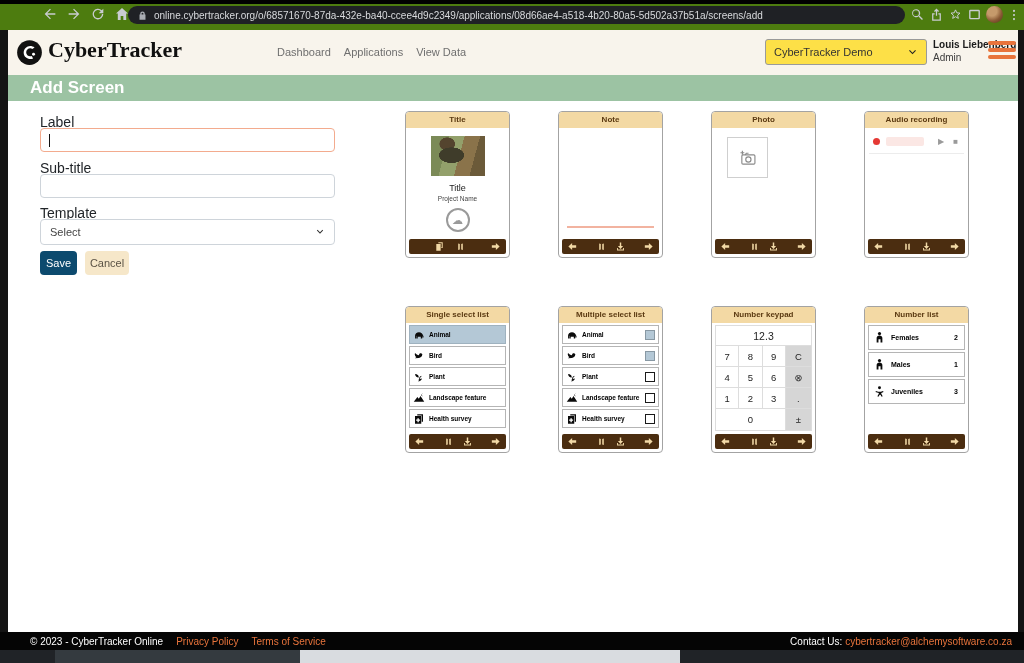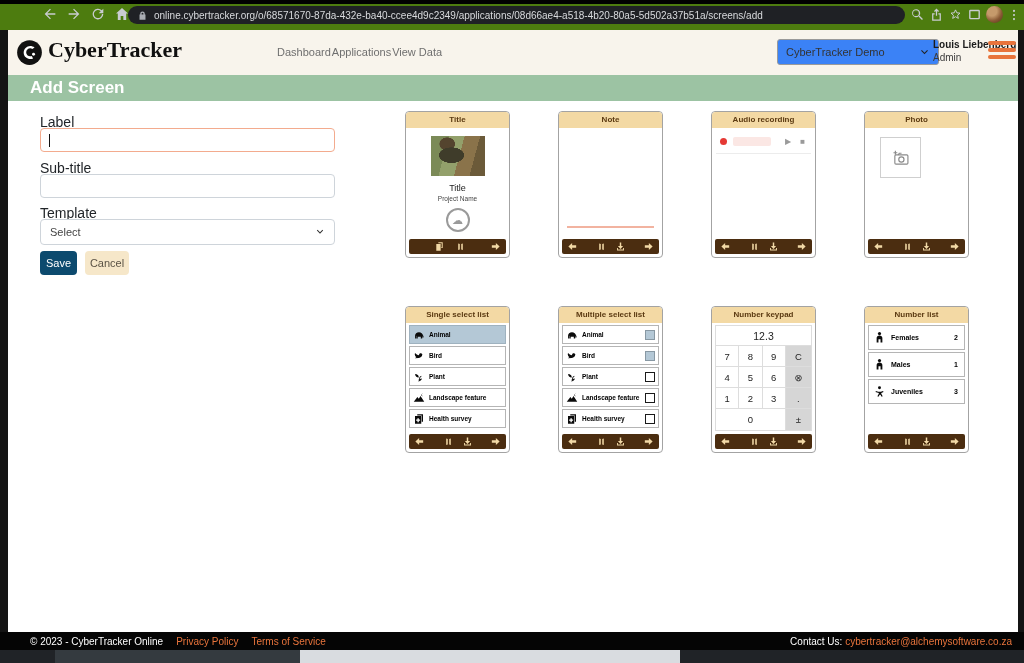--- a/index.html
+++ b/index.html
@@ -23,25 +23,25 @@
   
   .edge-l{position:absolute;left:0;top:30px;width:8px;height:620px;background:#141414;}
   .edge-r{position:absolute;left:1018px;top:30px;width:6px;height:620px;background:#141414;}
 
   
   .site-header{position:absolute;left:8px;top:30px;width:1010px;height:45px;background:#f8f4ec;}
   .logo{position:absolute;left:8px;top:9px;width:27px;height:27px;}
   .logo svg{width:100%;height:100%;display:block;}
   .brand{position:absolute;left:40px;top:7px;font-family:"Liberation Serif",serif;
          font-size:22px;font-weight:700;color:#101010;}
-  .main-nav{position:absolute;left:269px;top:16px;display:flex;gap:1px;}
+  .main-nav{position:absolute;left:269px;top:16px;display:flex;gap:13px;}
   .main-nav span{font-size:11px;color:#6f6f6f;cursor:pointer;}
-  .org-select{position:absolute;left:757px;top:9px;width:162px;height:26px;background:#3b82f6;
+  .org-select{position:absolute;left:757px;top:9px;width:162px;height:26px;background:#fde047;
               border:1px solid #9a9a9a;border-radius:3px;display:flex;align-items:center;
-              padding:0 8px;font-size:11px;color:#333;margin-left:12px;}
+              padding:0 8px;font-size:11px;color:#333;}
   .org-select .chev{margin-left:auto;width:11px;height:11px;color:#222;}
   .chev svg{width:100%;height:100%;display:block;}
   .user-block{position:absolute;left:925px;top:8px;line-height:13px;}
   .user-name{font-size:10px;font-weight:700;color:#1b1b1b;}
   .user-role{font-size:10px;color:#3c3c3c;}
   .hamburger{position:absolute;left:980px;top:11px;width:28px;cursor:pointer;}
   .hamburger div{height:4px;border-radius:2px;background:#e8743c;margin-bottom:3px;}
 
   
   .banner{position:absolute;left:8px;top:75px;width:1010px;height:26px;background:#9cc3a3;
@@ -339,69 +339,69 @@
               </span>
             </span>
             <span class="ic ic">
               <svg viewBox="0 0 24 24">
                 <path d="M4 9.2h8.8V4.5L21 12l-8.2 7.5v-4.7H4z"></path>
               </svg>
             </span>
           </div>
         </div>
         <div class="card">
-          <div class="chead">Audio recording</div>
-          <div class="cbody">
-            <div class="arow">
-              <span class="adot"></span>
-              <span class="abar"></span>
-              <span class="aplay">▶</span>
-              <span class="astop">■</span>
-            </div>
-            <div class="adiv"></div>
-          </div>
-          <div class="cfoot">
-            <span class="ic ic">
-              <svg viewBox="0 0 24 24">
-                <path d="M20 9.2h-8.8V4.5L3 12l8.2 7.5v-4.7H20z"></path>
-              </svg>
-            </span>
-            <span class="grp">
-              <span class="ic ic">
-                <svg viewBox="0 0 24 24">
-                  <path d="M7 5.2l3.4 1.2v12.2L7 19.8zM17 5.2l-3.4 1.2v12.2l3.4 1.2z"></path>
-                </svg>
-              </span>
-              <span class="ic ic">
-                <svg viewBox="0 0 24 24">
-                  <path d="M10.4 3.5h3.2v7.2h4.1L12 17.2l-5.7-6.5h4.1z"></path>
-                  <path d="M4.5 15.5h2v3.2h11v-3.2h2v5.2h-15z"></path>
-                </svg>
-              </span>
-            </span>
-            <span class="ic ic">
-              <svg viewBox="0 0 24 24">
-                <path d="M4 9.2h8.8V4.5L21 12l-8.2 7.5v-4.7H4z"></path>
-              </svg>
-            </span>
-          </div>
-        </div>
-        <div class="card">
           <div class="chead">Photo</div>
           <div class="cbody">
             <div class="pbox">
               <svg viewBox="0 0 26 22">
                 <g style="fill:none;stroke:#8a8a8a;stroke-width:1.5">
                   <rect x="5" y="7" width="17" height="12" rx="1.5"></rect>
                   <circle cx="13.5" cy="13" r="3.4"></circle>
                   <path d="M9.5 7l1.2-2.2h3"></path>
                   <path d="M3.2 4.2h5M5.7 1.7v5"></path>
                 </g>
               </svg>
             </div>
+          </div>
+          <div class="cfoot">
+            <span class="ic ic">
+              <svg viewBox="0 0 24 24">
+                <path d="M20 9.2h-8.8V4.5L3 12l8.2 7.5v-4.7H20z"></path>
+              </svg>
+            </span>
+            <span class="grp">
+              <span class="ic ic">
+                <svg viewBox="0 0 24 24">
+                  <path d="M7 5.2l3.4 1.2v12.2L7 19.8zM17 5.2l-3.4 1.2v12.2l3.4 1.2z"></path>
+                </svg>
+              </span>
+              <span class="ic ic">
+                <svg viewBox="0 0 24 24">
+                  <path d="M10.4 3.5h3.2v7.2h4.1L12 17.2l-5.7-6.5h4.1z"></path>
+                  <path d="M4.5 15.5h2v3.2h11v-3.2h2v5.2h-15z"></path>
+                </svg>
+              </span>
+            </span>
+            <span class="ic ic">
+              <svg viewBox="0 0 24 24">
+                <path d="M4 9.2h8.8V4.5L21 12l-8.2 7.5v-4.7H4z"></path>
+              </svg>
+            </span>
+          </div>
+        </div>
+        <div class="card">
+          <div class="chead">Audio recording</div>
+          <div class="cbody">
+            <div class="arow">
+              <span class="adot"></span>
+              <span class="abar"></span>
+              <span class="aplay">▶</span>
+              <span class="astop">■</span>
+            </div>
+            <div class="adiv"></div>
           </div>
           <div class="cfoot">
             <span class="ic ic">
               <svg viewBox="0 0 24 24">
                 <path d="M20 9.2h-8.8V4.5L3 12l8.2 7.5v-4.7H20z"></path>
               </svg>
             </span>
             <span class="grp">
               <span class="ic ic">
                 <svg viewBox="0 0 24 24">

